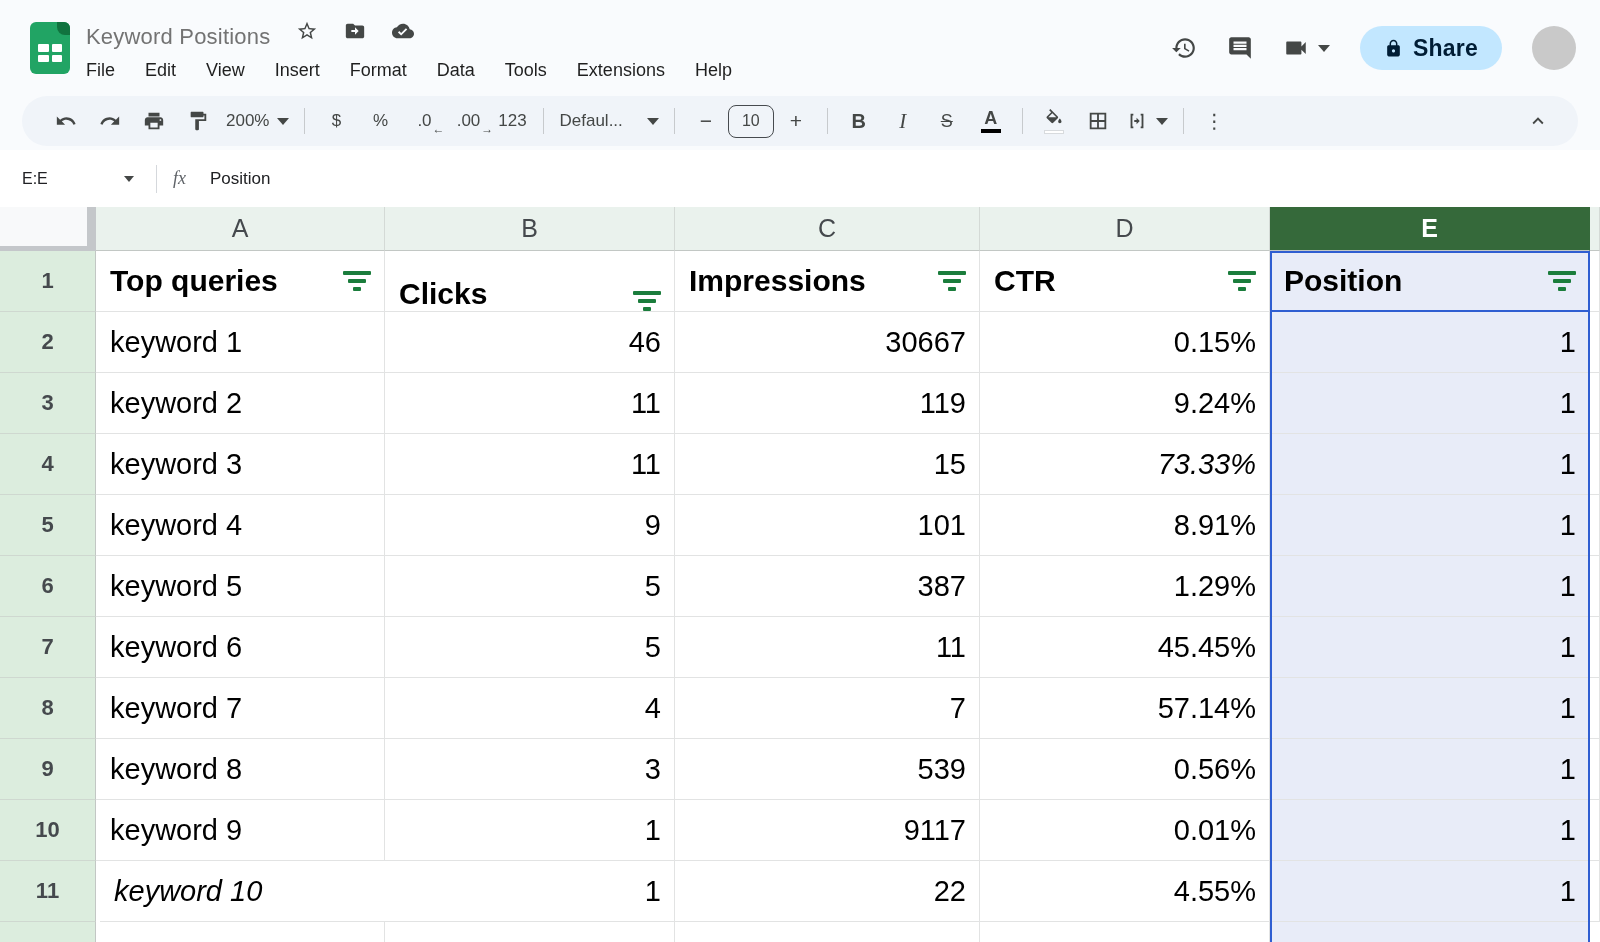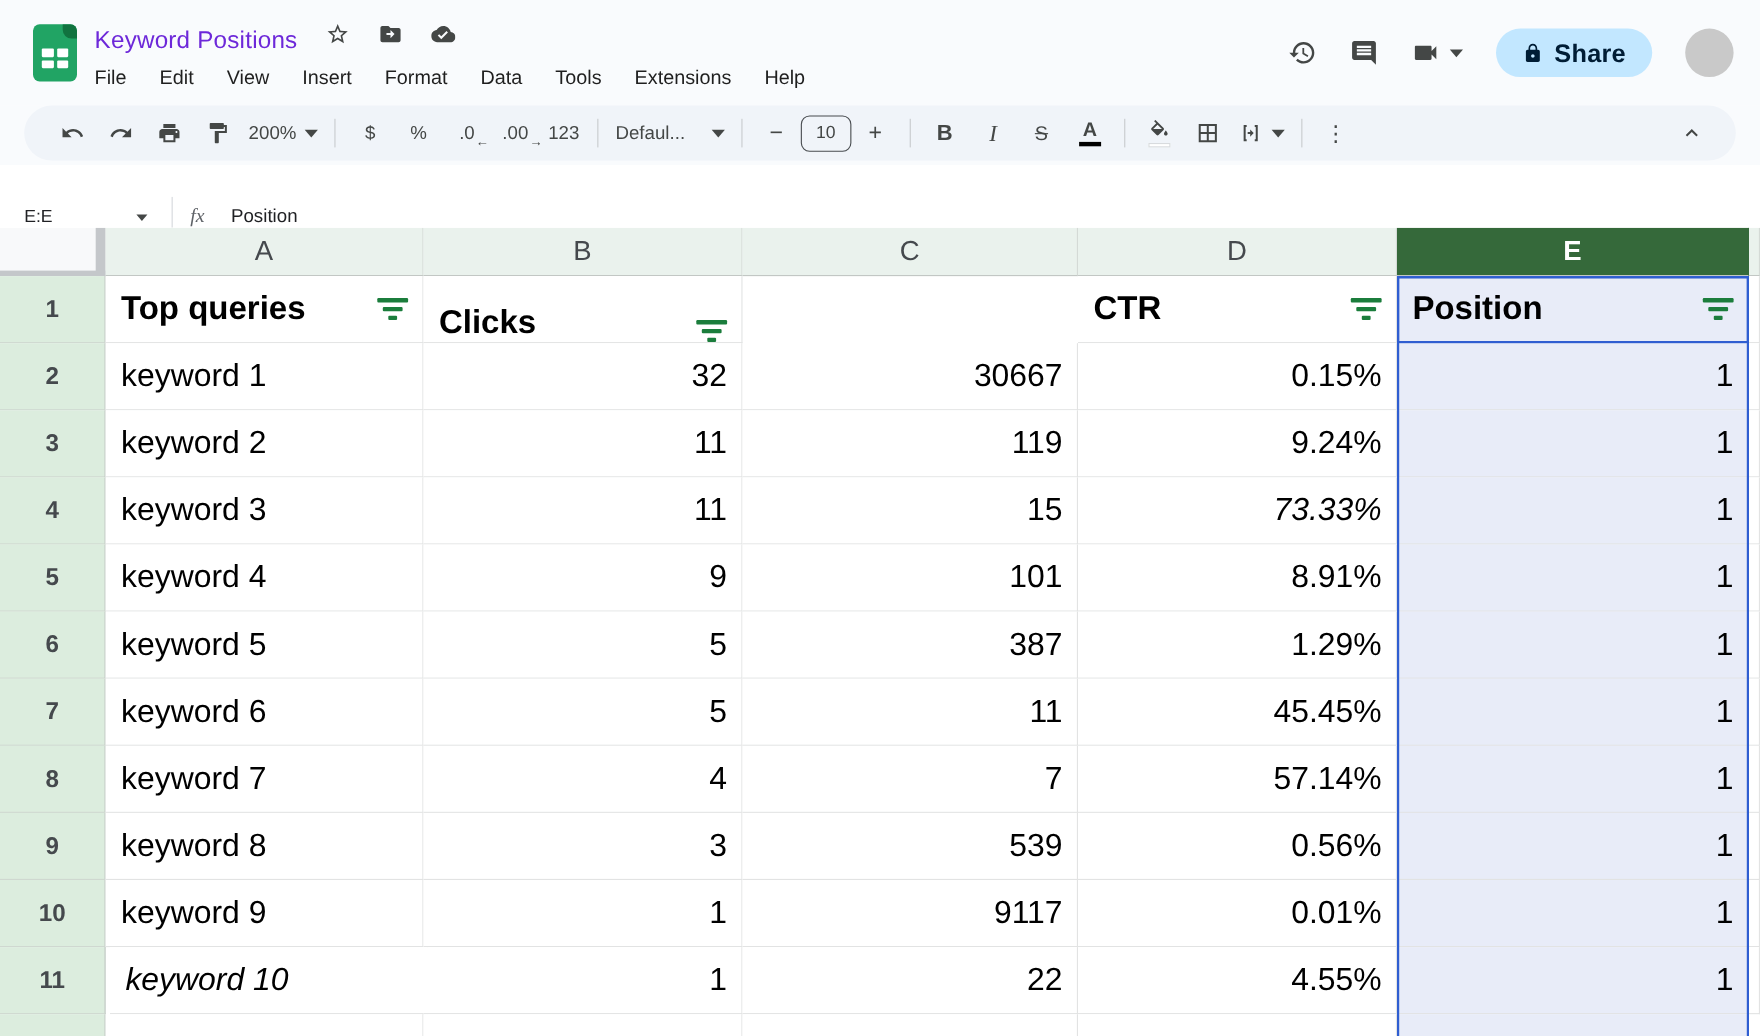--- a/index.html
+++ b/index.html
@@ -11,21 +11,21 @@
     padding:0 24px 0 30px; }
   .sheets-logo { width:40px; height:52px; background:#21a464; border-radius:6px;
     position:relative; flex:0 0 auto; overflow:hidden; }
   .sheets-logo .fold { position:absolute; top:0; right:0; width:13px; height:13px;
     background:#11733f; border-bottom-left-radius:8px; }
   .sheets-logo .panes { position:absolute; left:8px; right:8px; top:22px; height:18px;
     display:grid; grid-template-columns:1fr 1fr; grid-template-rows:1fr 1fr; gap:3px; }
   .sheets-logo .panes i { background:#fff; border-radius:1px; }
   .title-block { margin-left:16px; flex:1 1 auto; }
   .title-row { display:flex; align-items:center; height:44px; }
-  .doc-title { font-size:22px; color:#6d28d9; letter-spacing:.2px;margin-top:12px; }
+  .doc-title { font-size:22px; color:#737373; letter-spacing:.2px;margin-top:12px; }
   .title-row .t-ic { margin-left:26px; display:flex; align-items:center; }
   .title-row .t-ic:first-of-type { margin-left:22px; }
   .menu-row { display:flex; align-items:center; height:34px; }
   .menu-item { font-size:18px; color:#1f1f1f; margin-right:30px; cursor:default; }
   .right-cluster { display:flex; align-items:center; gap:30px; }
   .icon24 svg { width:26px; height:26px; fill:#444746; display:block; }
   .icon22 svg { width:22px; height:22px; fill:#444746; display:block; }
   .cam-group { display:flex; align-items:center; gap:9px; }
   .caret { width:0; height:0; border-left:6px solid transparent;
     border-right:6px solid transparent; border-top:7px solid #444746; }
@@ -58,21 +58,21 @@
   .a-glyph { display:flex; flex-direction:column; align-items:center; }
   .a-glyph .a-txt { font-size:18px; font-weight:bold; line-height:18px; }
   .a-glyph .bar { width:20px; height:4px; background:#000; margin-top:2px; }
   .fill-glyph { display:flex; flex-direction:column; align-items:center; }
   .fill-glyph .bar { width:20px; height:4px; background:#fff; border:1px solid #d8dbde;
     margin-top:1px; }
   .more-dots { font-size:20px; letter-spacing:1px; }
   .tb-spacer { flex:1; }
 
   
-  .formula-bar { height:57px; background:#fff; display:flex; align-items:flex-end;
+  .formula-bar { height:57px; background:#fff; display:flex; align-items:center;
     padding-left:22px; }
   .name-box { width:112px; display:flex; align-items:center; justify-content:space-between;
     font-size:16px; color:#202124; }
   .name-box .caret { border-top-width:6px; border-left-width:5px; border-right-width:5px; }
   .fb-sep { width:1px; height:28px; background:#d5d8dc; margin:0 16px 0 22px; }
   .fx { font-family:"Liberation Serif", serif; font-style:italic; font-size:18px;
     color:#5f6368; }
   .fb-content { margin-left:24px; font-size:17px; color:#202124; }
 
   
@@ -295,40 +295,48 @@
       </span>
     </div>
     <div class="gcell hdrcell" style="left: 385px; top: 44px; width: 290px; height: 61px; align-items: flex-end;">
       <span class="lbl">Clicks</span>
       <span class="filter-ic">
         <span></span>
         <span></span>
         <span></span>
       </span>
     </div>
+    <div class="gcell hdrcell" style="left: 675px; top: 44px; width: 305px; height: 61px;">
+      <span class="lbl">Impressions</span>
+      <span class="filter-ic">
+        <span></span>
+        <span></span>
+        <span></span>
+      </span>
+    </div>
     <div class="gcell hdrcell" style="left: 980px; top: 44px; width: 290px; height: 61px;">
       <span class="lbl">CTR</span>
       <span class="filter-ic">
         <span></span>
         <span></span>
         <span></span>
       </span>
     </div>
     <div class="gcell hdrcell sel" style="left: 1270px; top: 44px; width: 320px; height: 61px;">
       <span class="lbl">Position</span>
       <span class="filter-ic">
         <span></span>
         <span></span>
         <span></span>
       </span>
     </div>
     <div class="gcell datacell" style="left: 1590px; top: 44px; width: 10px; height: 61px;"></div>
     <div class="gcell rowhdr" style="left: 0px; top: 105px; width: 96px; height: 61px;">2</div>
     <div class="gcell datacell left" style="left: 96px; top: 105px; width: 289px; height: 61px;">keyword 1</div>
-    <div class="gcell datacell right" style="left: 385px; top: 105px; width: 290px; height: 61px;">32</div>
+    <div class="gcell datacell right" style="left: 385px; top: 105px; width: 290px; height: 61px;">46</div>
     <div class="gcell datacell right" style="left: 675px; top: 105px; width: 305px; height: 61px;">30667</div>
     <div class="gcell datacell right" style="left: 980px; top: 105px; width: 290px; height: 61px;">0.15%</div>
     <div class="gcell datacell right sel" style="left: 1270px; top: 105px; width: 320px; height: 61px;">1</div>
     <div class="gcell datacell" style="left: 1590px; top: 105px; width: 10px; height: 61px;"></div>
     <div class="gcell rowhdr" style="left: 0px; top: 166px; width: 96px; height: 61px;">3</div>
     <div class="gcell datacell left" style="left: 96px; top: 166px; width: 289px; height: 61px;">keyword 2</div>
     <div class="gcell datacell right" style="left: 385px; top: 166px; width: 290px; height: 61px;">11</div>
     <div class="gcell datacell right" style="left: 675px; top: 166px; width: 305px; height: 61px;">119</div>
     <div class="gcell datacell right" style="left: 980px; top: 166px; width: 290px; height: 61px;">9.24%</div>
     <div class="gcell datacell right sel" style="left: 1270px; top: 166px; width: 320px; height: 61px;">1</div>

